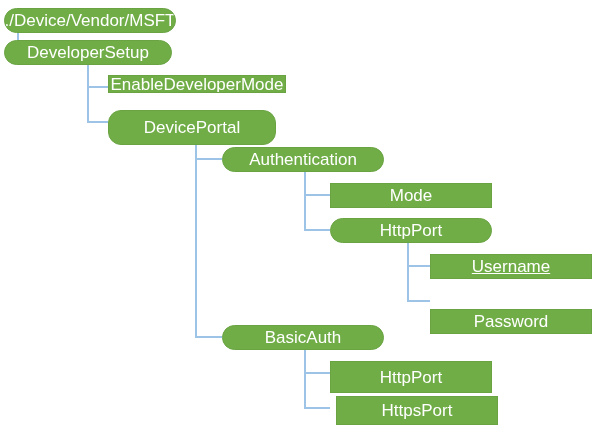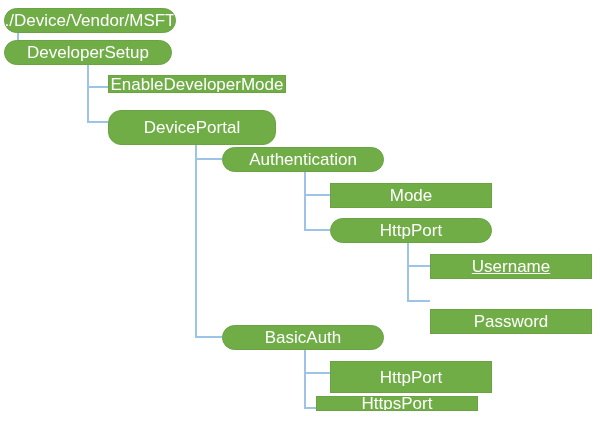--- a/index.html
+++ b/index.html
@@ -72,15 +72,15 @@
       <div class="node rounded" style="left: 4px; top: 40px; width: 168px; height: 25px;">DeveloperSetup</div>
       <div class="node rect" style="left: 108px; top: 75px; width: 178px; height: 18px;">EnableDeveloperMode</div>
       <div class="node rounded" style="left: 108px; top: 110px; width: 168px; height: 35px;">DevicePortal</div>
       <div class="node rounded" style="left: 222px; top: 147px; width: 162px; height: 25px;">Authentication</div>
       <div class="node rect" style="left: 330px; top: 183px; width: 162px; height: 25px;">Mode</div>
       <div class="node rounded" style="left: 330px; top: 218px; width: 162px; height: 25px;">HttpPort</div>
       <div class="node rect" style="left: 430px; top: 254px; width: 162px; height: 25px; text-decoration: underline;">Username</div>
       <div class="node rect" style="left: 430px; top: 289px; width: 162px; height: 25px; margin-top: 20px;">Password</div>
       <div class="node rounded" style="left: 222px; top: 325px; width: 162px; height: 25px;">BasicAuth</div>
       <div class="node rect" style="left: 330px; top: 361px; width: 162px; height: 32px;">HttpPort</div>
-      <div class="node rect" style="left: 316px; top: 396px; width: 162px; height: 15px;">HttpsPort</div>
+      <div class="node rect" style="left: 336px; top: 396px; width: 162px; height: 29px;">HttpsPort</div>
     </div>
 </div>
 
 </body></html>

